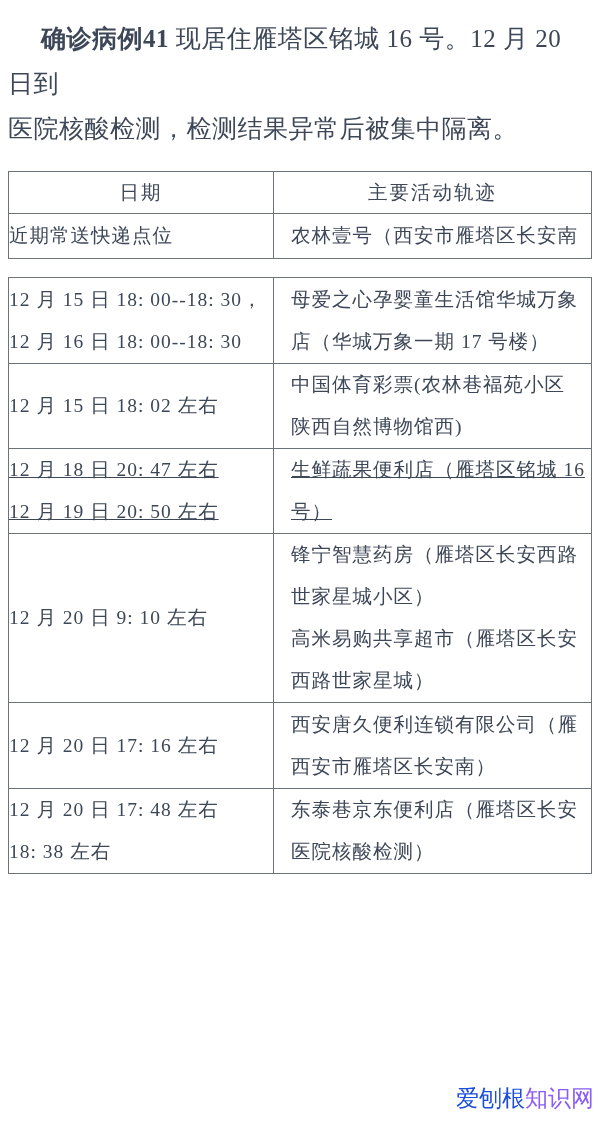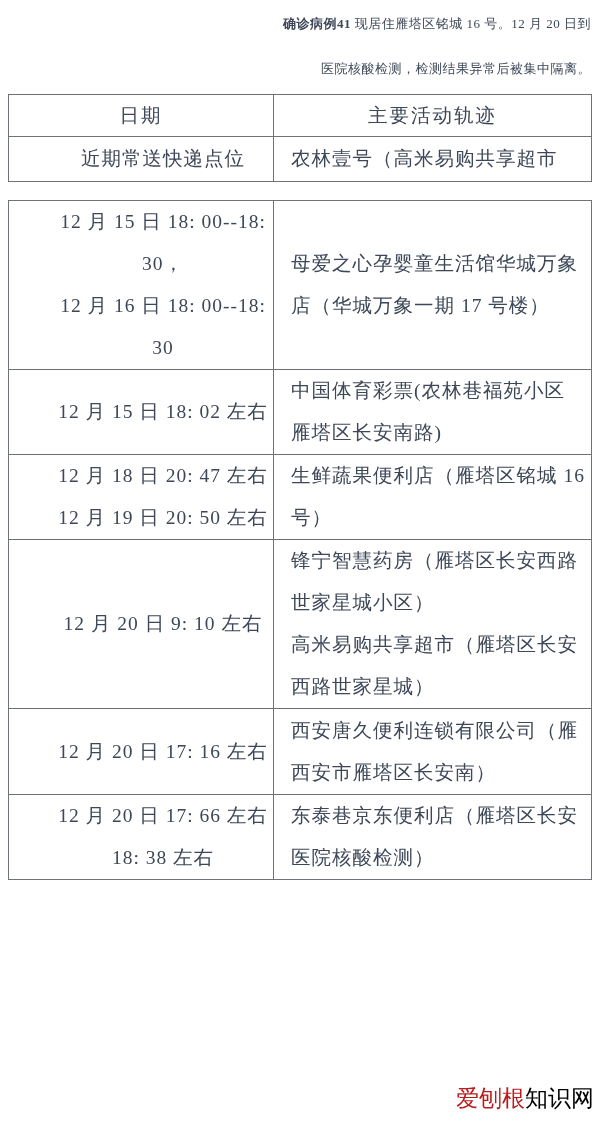--- a/index.html
+++ b/index.html
@@ -5,89 +5,86 @@
   * { margin:0; padding:0; box-sizing:border-box; }
   html,body { width:600px; height:1133px; }
   body {
     background:#ffffff;
     color:#3d4757;
     font-family:"Liberation Serif","DejaVu Serif",serif;
   }
   .page { position:relative; width:600px; height:1133px; padding:0 9px 0 8px; overflow:hidden; background:#fff; }
 
   .intro {
-    font-size:13px;
+    font-size:25px;
     line-height:45px;
-    padding-top:1px;
+    padding-top:16px;
     text-indent:33px;
     white-space:pre-line;
     letter-spacing:0.5px;
-    text-align:right;
   }
   .intro b { font-weight:bold; }
 
   table.tbl {
     border-collapse:collapse;
     table-layout:fixed;
     width:583px;
   }
-  .t1 { margin-top:3px; }
+  .t1 { margin-top:20px; }
   .t2 { margin-top:18px; }
   col.c-date { width:265px; }
   col.c-track { width:318px; }
 
   td {
     border:1.5px solid #6d7278;
     font-size:19.5px;
     letter-spacing:1px;
     vertical-align:middle;
     overflow:hidden;
   }
   .date-cell {
-    text-align:center;
     line-height:42px;
     white-space:pre-line;
-    padding-left:44px;
   }
   .track-cell {
     padding-left:17px;
     padding-right:4px;
     line-height:42px;
     white-space:pre-line;
     text-align:left;
   }
   td.hd {
     text-align:center;
     padding:0;
     letter-spacing:2px;
     line-height:normal;
   }
 
   .t1 tr.hdr   { height:42px; }
   .t1 tr.r-del { height:45px; }
   .t2 tr.r1 { height:336px; }
   .t2 tr.r2 { height:86px;margin-top:25px; }
   .t2 tr.r3 { height:85px; }
-  .t2 tr.r4 { height:85px; }
+  .t2 tr.r4 { height:85px;text-decoration:underline; }
   .t2 tr.r5 { height:167px; }
   .t2 tr.r6 { height:86px; }
   .t2 tr.r7 { height:80px; }
 
   .watermark {
     position:absolute;
     left:456px;
     top:1083px;
     font-size:23px;
     font-family:"Liberation Sans","DejaVu Sans",sans-serif;
     white-space:nowrap;
     letter-spacing:0;
     line-height:30px;
   }
-  .watermark .brand  { color:#b91c1c; }
-  .watermark .suffix { color:#000000; }
+  .watermark .brand  { color:#1d4ed8; }
+  .watermark .suffix { color:#8b5cf6; }
 </style>
 </head>
 <body>
 
 <div class="page">
 
   <p class="intro"><b>确诊病例41</b><span> 现居住雁塔区铭城 16 号。12 月 20 日到
 医院核酸检测，检测结果异常后被集中隔离。</span></p>
 
   <table class="tbl t1">
@@ -95,62 +92,62 @@
         <col class="c-date">
         <col class="c-track">
       </colgroup>
     <tbody>
         <tr class="hdr">
       <td class="hd">日期</td>
       <td class="hd">主要活动轨迹</td>
     </tr>
     <tr class="r-del">
       <td class="date-cell">近期常送快递点位</td>
-      <td class="track-cell">农林壹号（高米易购共享超市</td>
+      <td class="track-cell">农林壹号（西安市雁塔区长安南</td>
     </tr>
   </tbody>
     </table>
 
   <table class="tbl t2">
     <colgroup>
         <col class="c-date">
         <col class="c-track">
       </colgroup>
     <tbody>
     <tr class="r2">
       <td class="date-cell">12 月 15 日 18: 00--18: 30，
 12 月 16 日 18: 00--18: 30</td>
       <td class="track-cell">母爱之心孕婴童生活馆华城万象
 店（华城万象一期 17 号楼）</td>
     </tr>
     <tr class="r3">
       <td class="date-cell">12 月 15 日 18: 02 左右</td>
       <td class="track-cell">中国体育彩票(农林巷福苑小区
-雁塔区长安南路)</td>
+陕西自然博物馆西)</td>
     </tr>
     <tr class="r4">
       <td class="date-cell">12 月 18 日 20: 47 左右
 12 月 19 日 20: 50 左右</td>
       <td class="track-cell">生鲜蔬果便利店（雁塔区铭城 16
 号）</td>
     </tr>
     <tr class="r5">
       <td class="date-cell">12 月 20 日 9: 10 左右</td>
       <td class="track-cell">锋宁智慧药房（雁塔区长安西路
 世家星城小区）
 高米易购共享超市（雁塔区长安
 西路世家星城）</td>
     </tr>
     <tr class="r6">
       <td class="date-cell">12 月 20 日 17: 16 左右</td>
       <td class="track-cell">西安唐久便利连锁有限公司（雁
 西安市雁塔区长安南）</td>
     </tr>
     <tr class="r7">
-      <td class="date-cell">12 月 20 日 17: 66 左右
+      <td class="date-cell">12 月 20 日 17: 48 左右
 18: 38 左右</td>
       <td class="track-cell">东泰巷京东便利店（雁塔区长安
 医院核酸检测）</td>
     </tr>
   </tbody>
     </table>
 
   <div class="watermark"><span class="brand">爱刨根</span><span class="suffix">知识网</span></div>
 
 </div>

